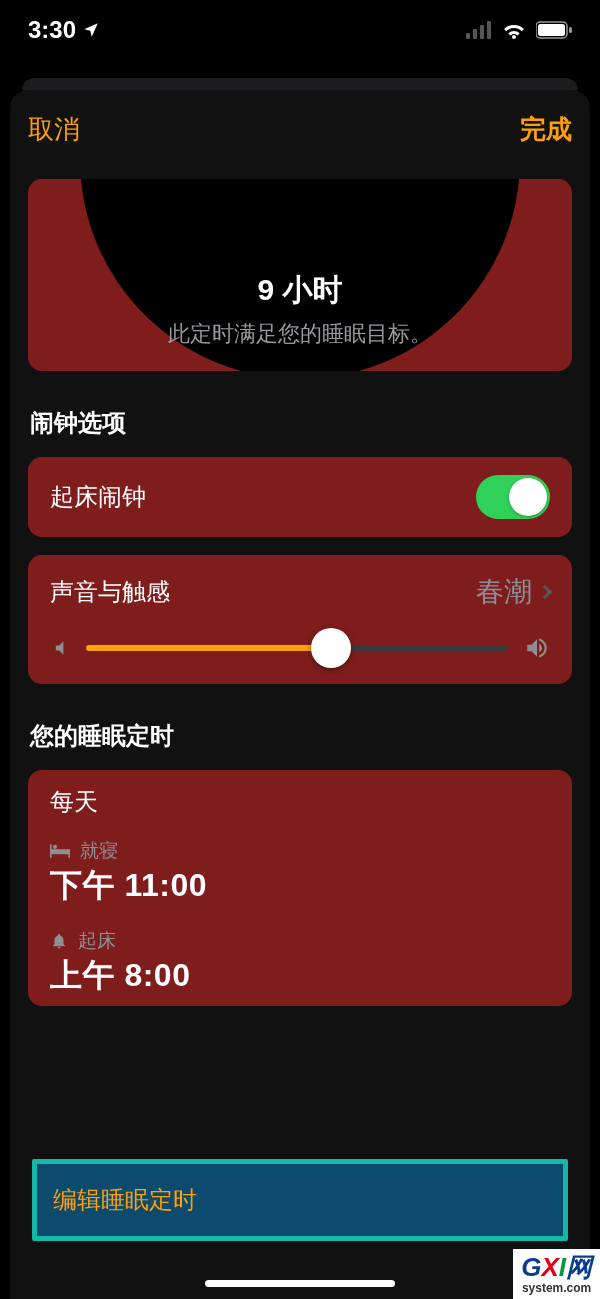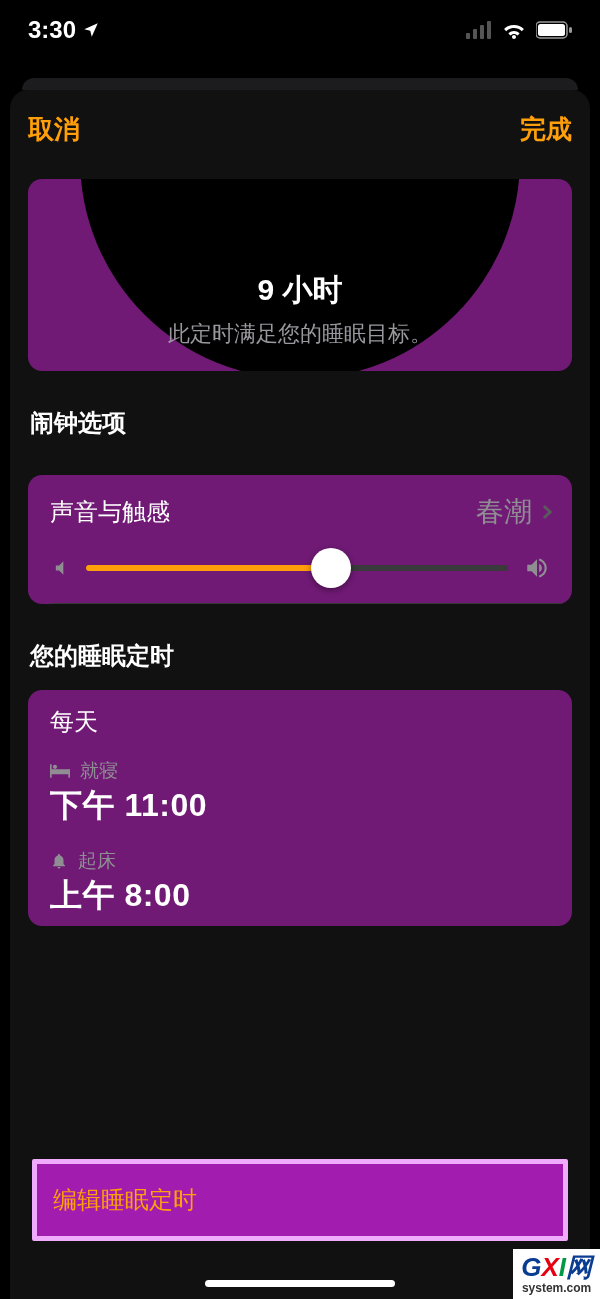--- a/index.html
+++ b/index.html
@@ -27,24 +27,24 @@
     position: absolute; top: 90px; left: 10px; right: 10px; bottom: 0;
     background: #111;
     border-radius: 18px 18px 0 0;
     padding-top: 0;
     overflow: hidden;
   }
   .sheet-header {
     display: flex; justify-content: space-between; align-items: center;
     padding: 22px 18px 32px 18px;
   }
-  .sheet-header span { color: #ff9f0a; font-size: 26px; font-weight: 700; }
+  .sheet-header span { color: #ff9f0a; font-size: 26px; font-weight: 400; }
   .sheet-header .done { font-weight: 600; }
   .card {
-    background: #701a75;
+    background: #7f1d1d;
     margin: 0 18px;
     border-radius: 14px;
     overflow: hidden;
   }
   .arc-card {
     height: 192px;
     position: relative;
     display: flex; flex-direction: column; align-items: center; justify-content: flex-end;
     padding-bottom: 22px;
   }
@@ -103,24 +103,24 @@
     background: #fff;
     box-shadow: 0 2px 6px rgba(0,0,0,0.4);
   }
   .sched-body { padding: 16px 22px 8px 22px; }
   .sched-title { font-size: 24px; margin-bottom: 12px; }
   .sched-line { display: flex; align-items: center; gap: 10px; color: #8e8e93; font-size: 19px; margin-top: 20px; }
   .sched-time { font-size: 32px; color: #fff; font-weight: 700; margin-top: 0; letter-spacing: 0.5px; }
   .highlight-box {
     position: absolute;
     left: 22px; right: 22px; bottom: 58px;
-    border: 5px solid #f0abfc;
+    border: 5px solid #14b8a6;
     border-radius: 2px;
     padding: 20px 16px;
-    background: #a21caf;
+    background: #0c4a6e;
   }
   .highlight-box span { color: #ff9f0a; font-size: 24px; }
   .home-ind {
     position: absolute; bottom: 12px; left: 50%; transform: translateX(-50%);
     width: 190px; height: 7px; background: #fff; border-radius: 4px;
   }
   .watermark {
     position: absolute; right: 0; bottom: 0;
     background: #fff; color: #000;
     font-size: 18px; font-weight: 700;
@@ -170,20 +170,26 @@
   </div>
 
   <div class="card arc-card">
     <div class="arc"></div>
     <div class="arc-title">9 小时</div>
     <div class="arc-sub">此定时满足您的睡眠目标。</div>
   </div>
 
   <div class="section-title">闹钟选项</div>
 
+  <div class="card">
+    <div class="row">
+      <span class="row-label">起床闹钟</span>
+      <div class="toggle"></div>
+    </div>
+  </div>
 
   <div style="height:18px"></div>
 
   <div class="card">
     <div class="row">
       <span class="row-label">声音与触感</span>
       <span class="row-value">
         <span>春潮</span>
         <span class="chevron"></span>
       </span>

